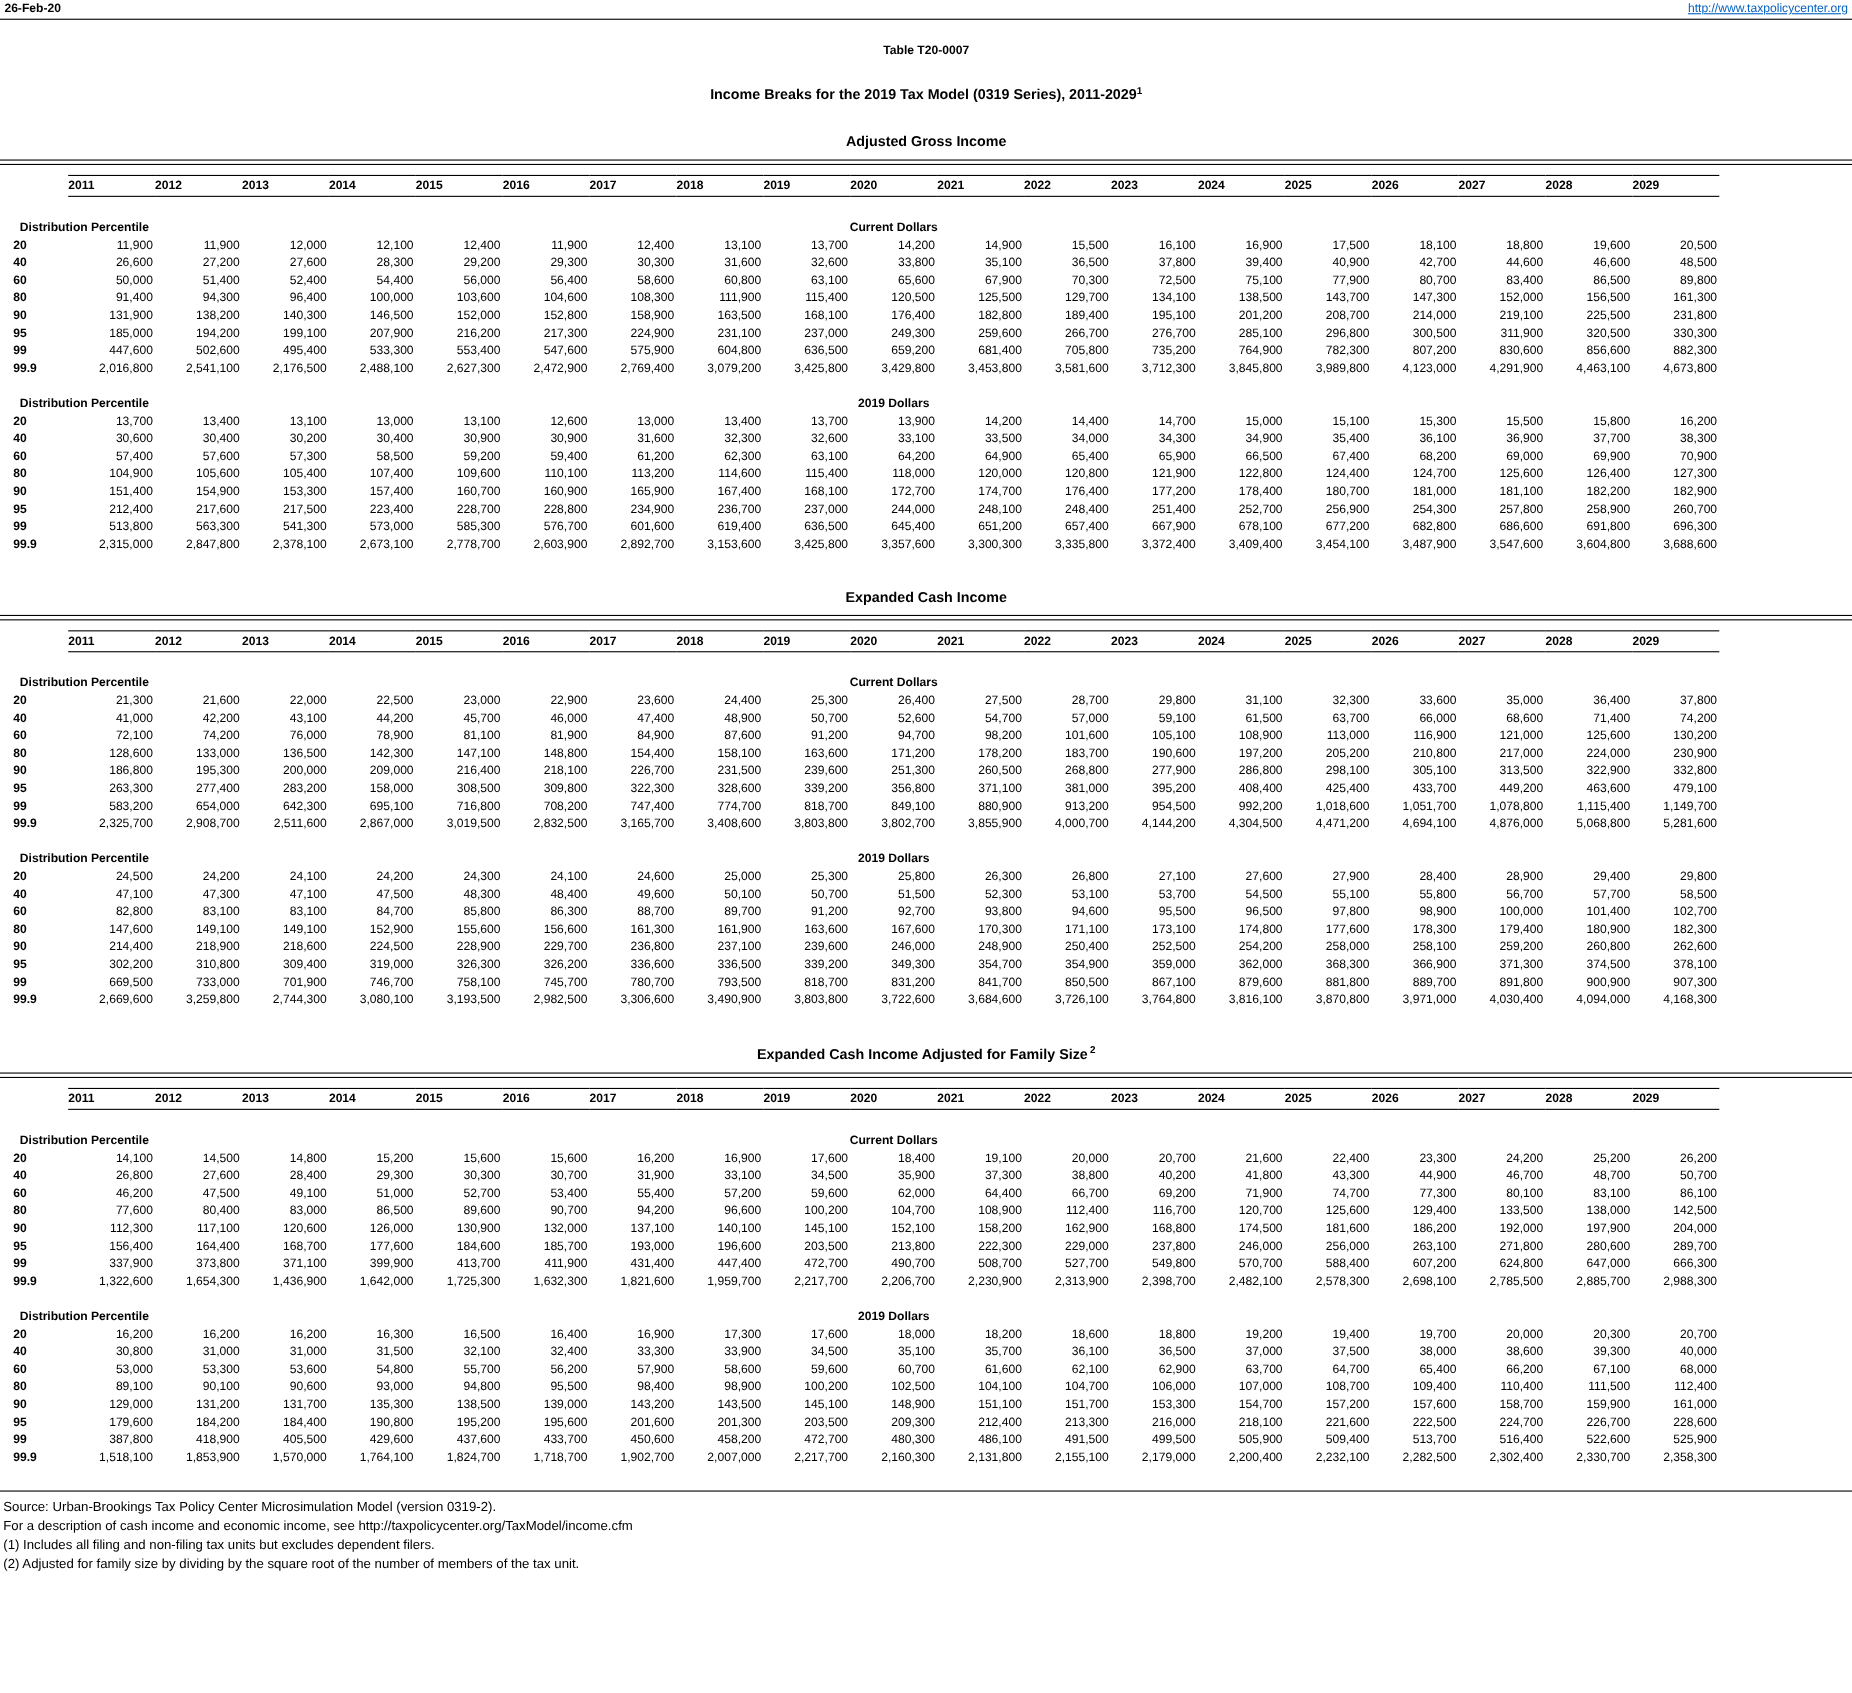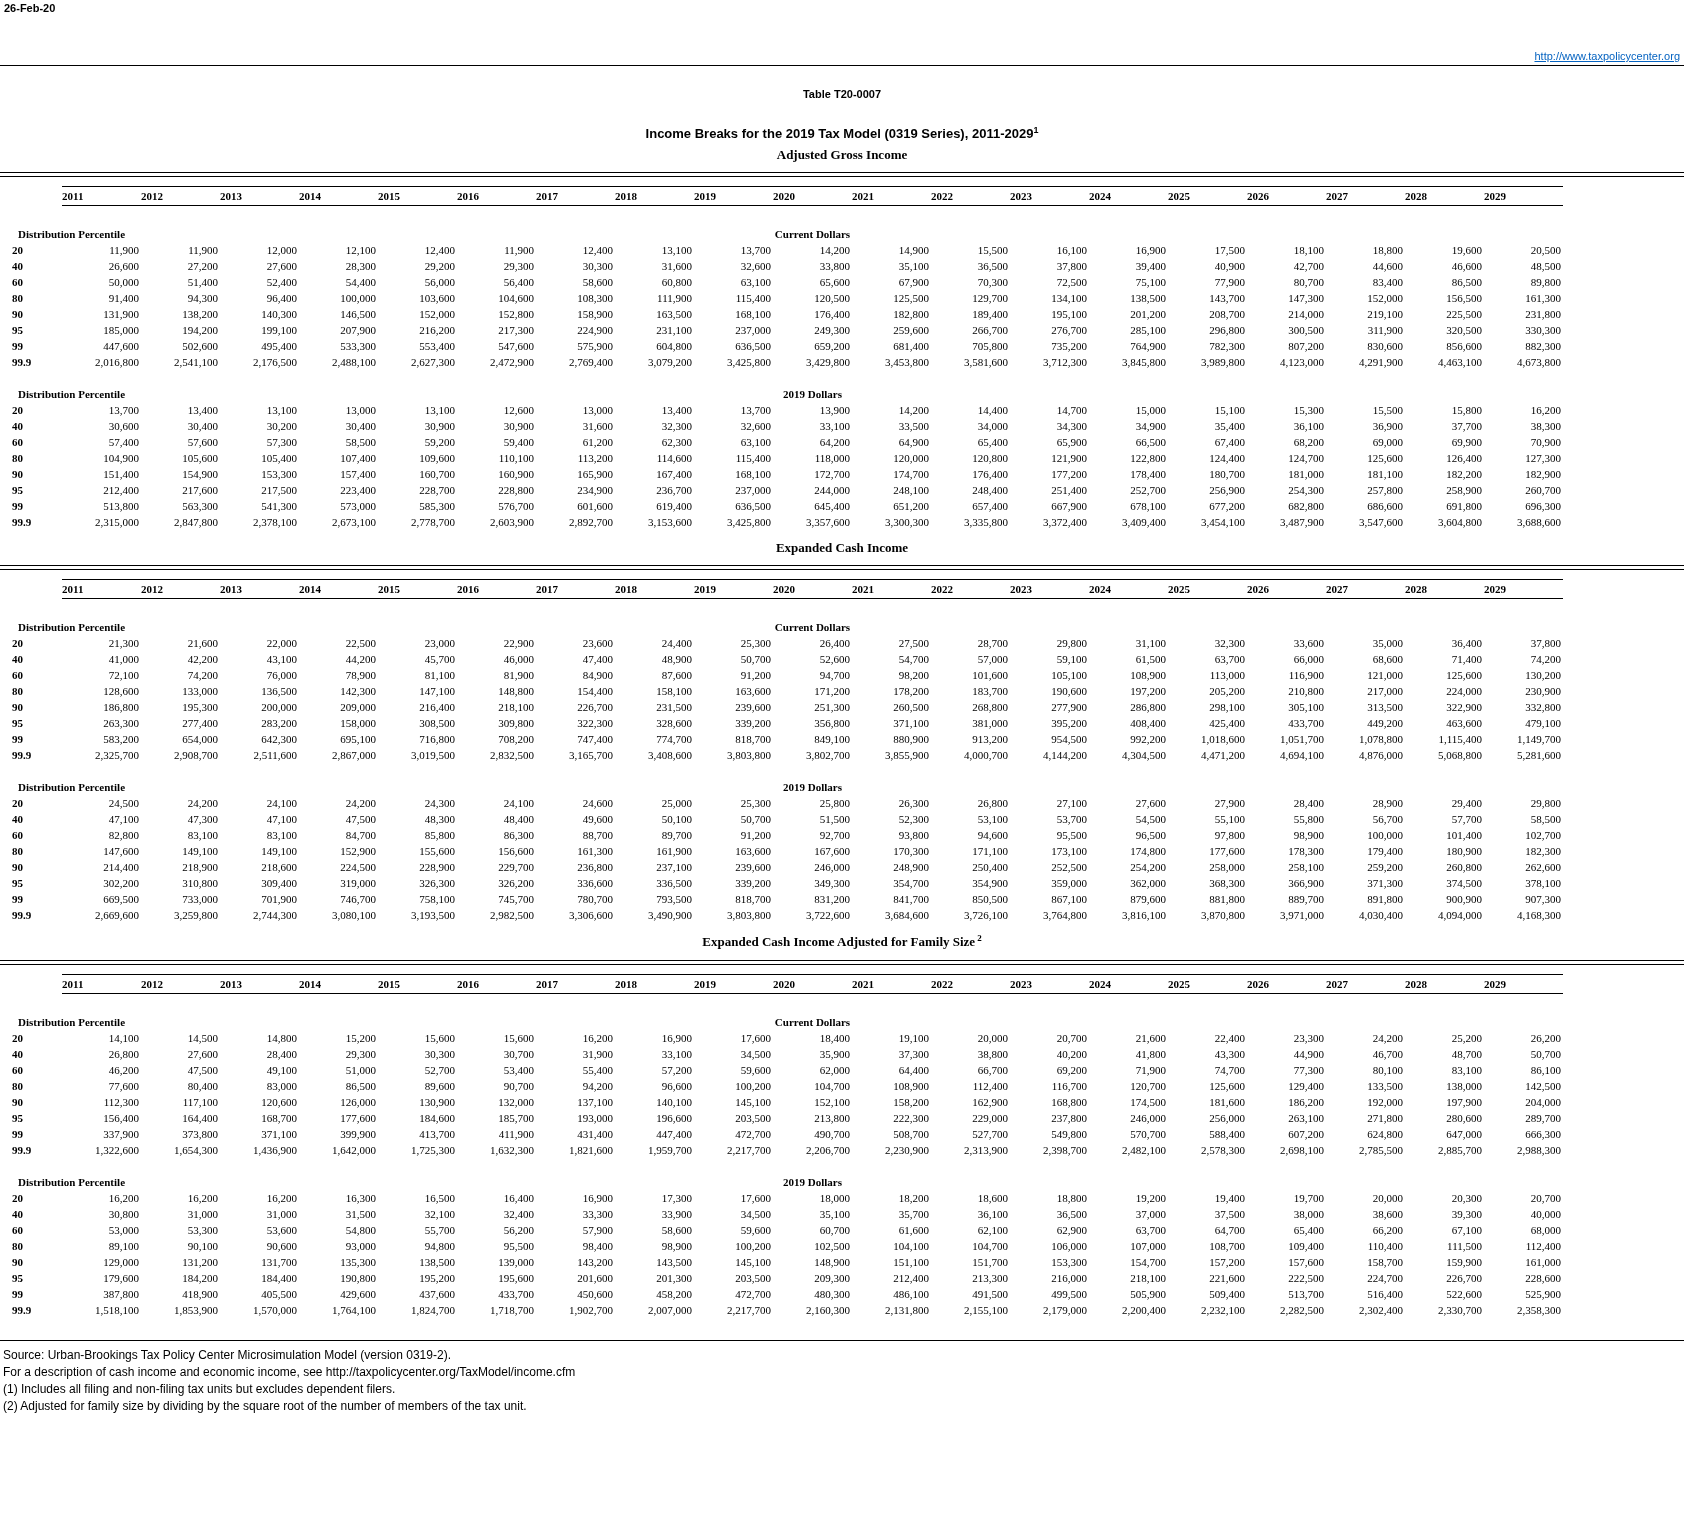--- a/index.html
+++ b/index.html
@@ -1,25 +1,25 @@
 <!DOCTYPE html>
 <html><head>
 <meta charset="utf-8">
 <style>
   html,body { margin:0; padding:0; background:#fff; }
   body { width:1684px; font-family:"Liberation Sans", sans-serif; color:#000; }
   .topbar { display:flex; justify-content:space-between; align-items:flex-start;
             padding:2px 4px 3px 4px; border-bottom:1px solid #000;gap:24px; }
   .topbar .date { font-size:11px; font-weight:bold; }
-  .topbar a { font-size:11px; color:#0563C1; text-decoration:underline;margin-top:48px; }
+  .topbar a { font-size:11px; color:#0563C1; text-decoration:underline; }
   .titles { text-align:center; margin-top:22px; }
   .title-code { font-size:11px; font-weight:bold; }
   .title-sub  { font-size:13px; font-weight:bold; margin-top:25px; }
   sup { font-size:9px; font-weight:bold; }
-  .section { margin-top:6px;font-family:Liberation Serif, serif; }
+  .section { margin-top:28px; }
   .section-title { text-align:center; font-size:13px; font-weight:bold; }
   .double-rule { margin-top:9px; height:3px; border-top:1.5px solid #000; border-bottom:1.5px solid #000; }
   table.data-table { border-collapse:collapse; table-layout:fixed; width:1563px; margin-top:9px; }
   col.label-col { width:62px; }
   col.year-col  { width:79px; }
   td { font-size:11px; line-height:16px; padding:0; white-space:nowrap; overflow:visible; }
   td.year-cell { font-weight:bold; text-align:left; padding-right:2px;
                  border-top:1.5px solid #000; border-bottom:1.5px solid #000; line-height:18px; }
   td.corner { border:none; }
   td.rowhead { font-weight:bold; padding-left:18px; }

